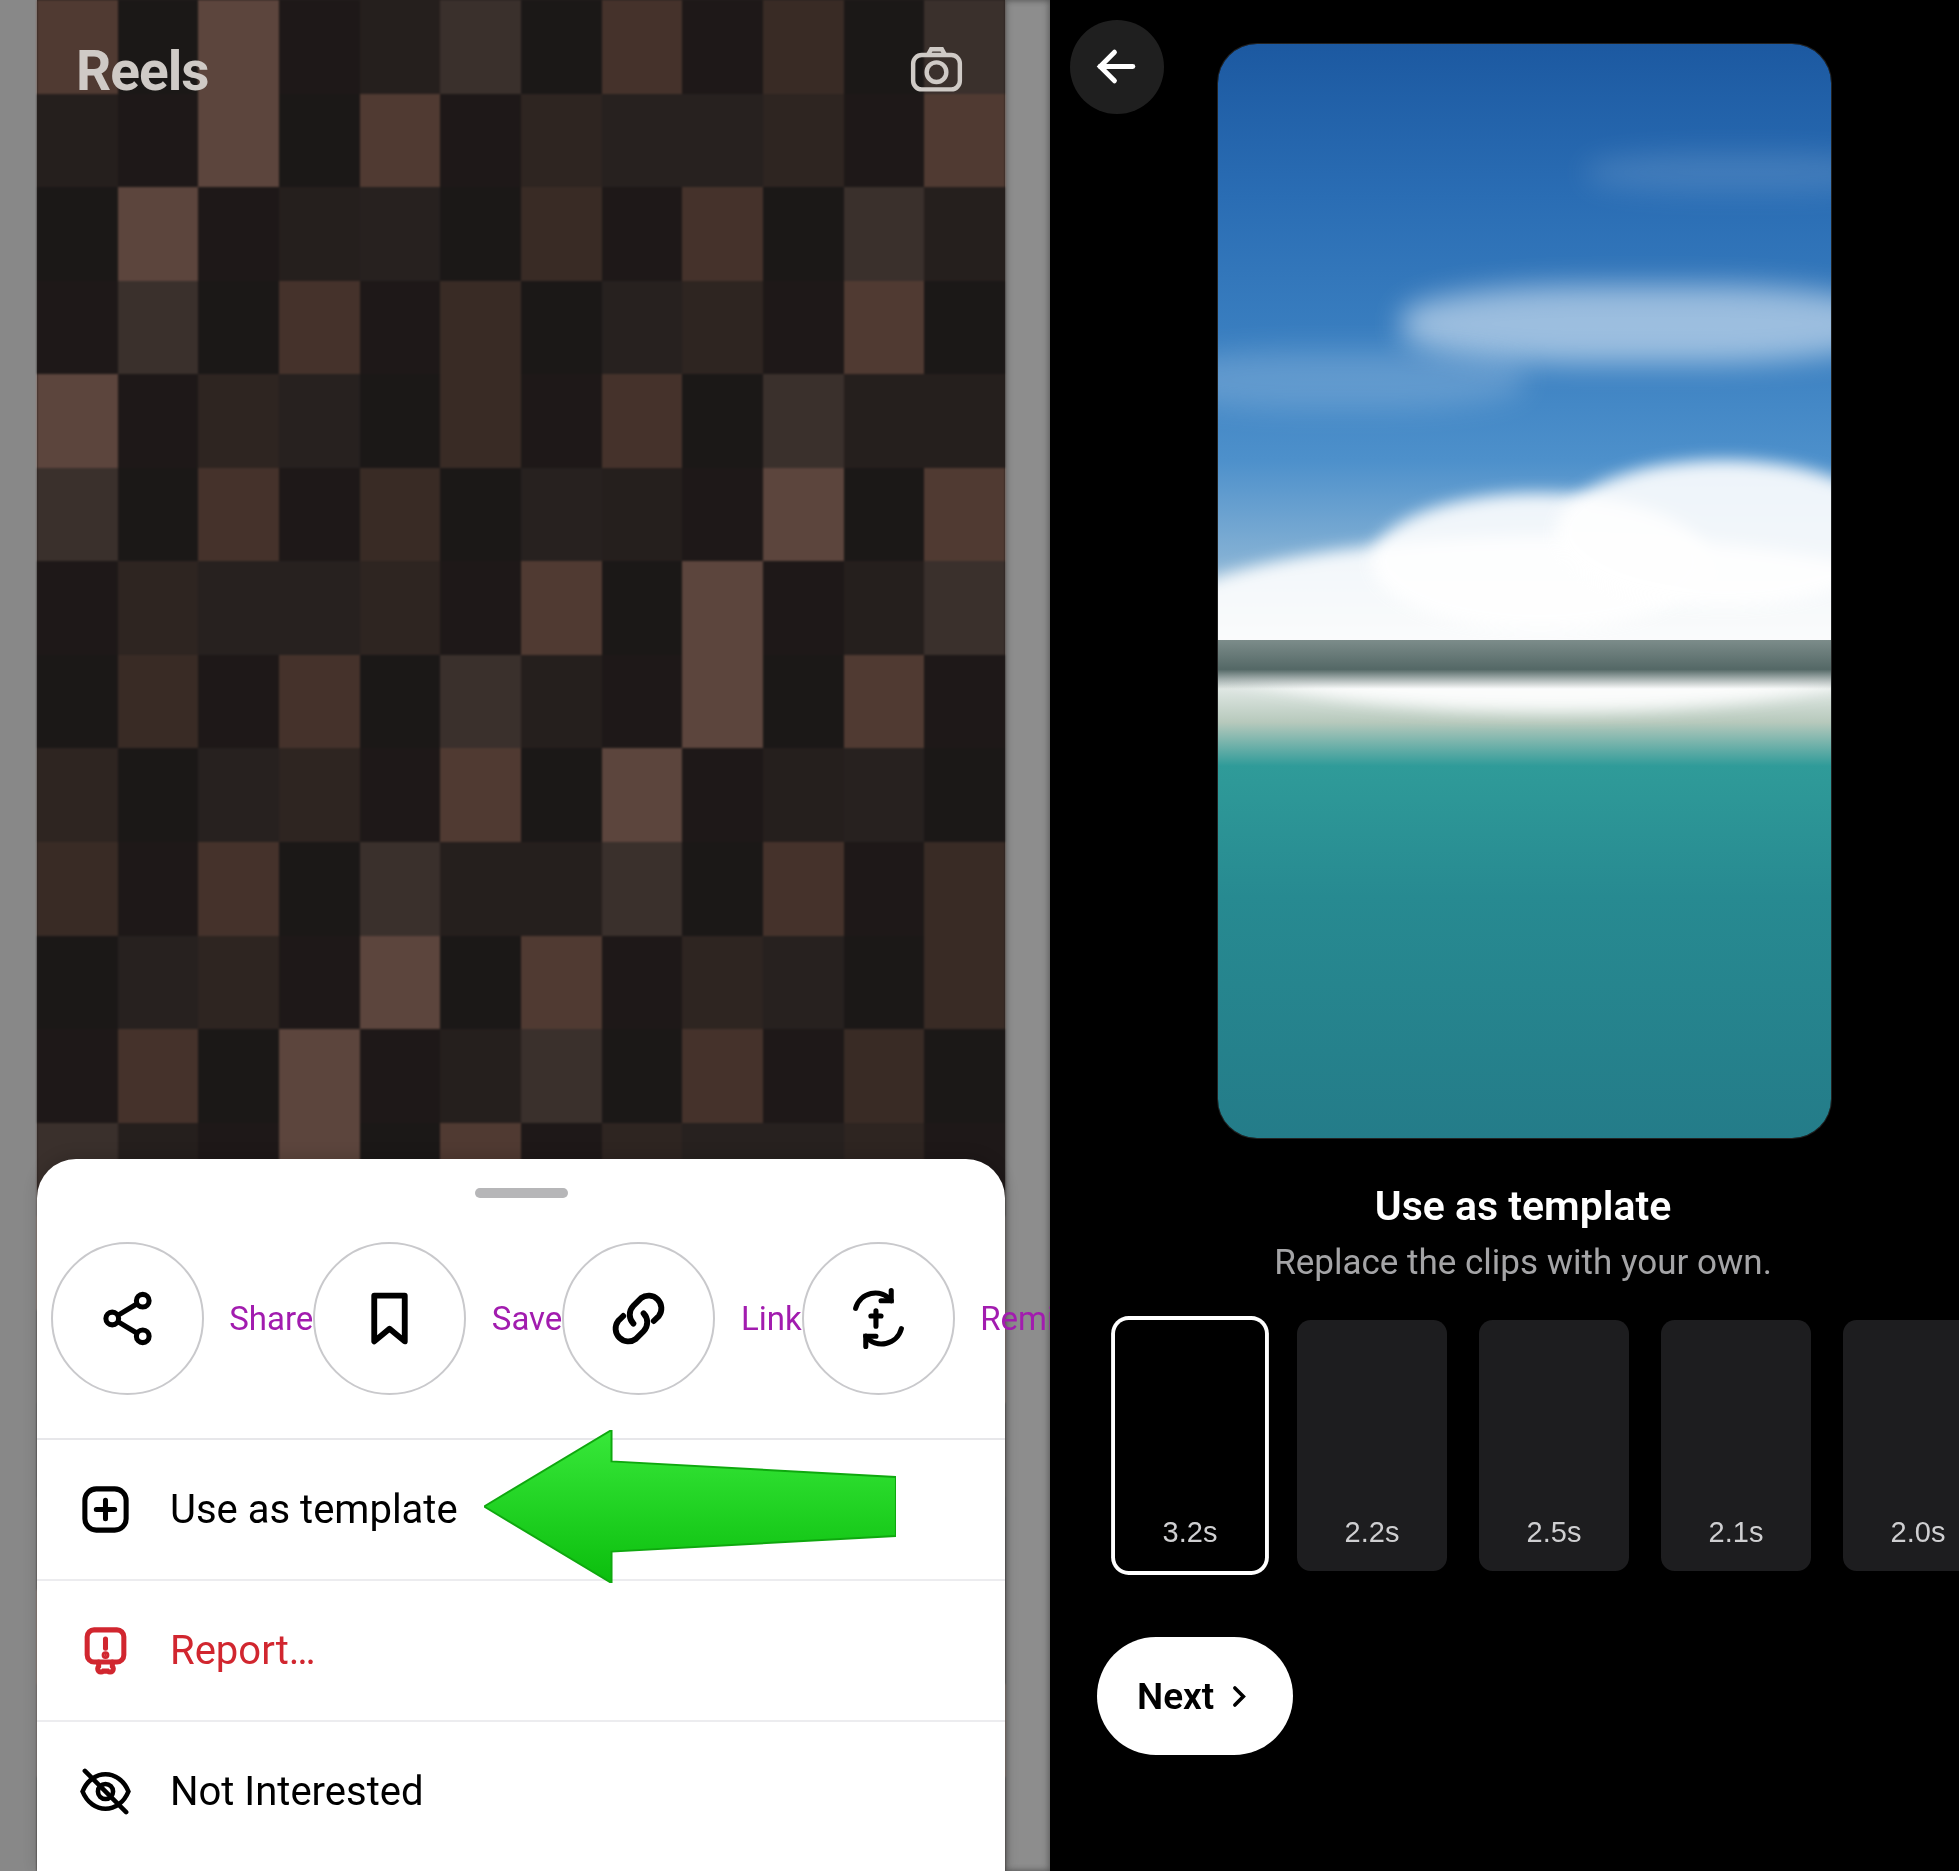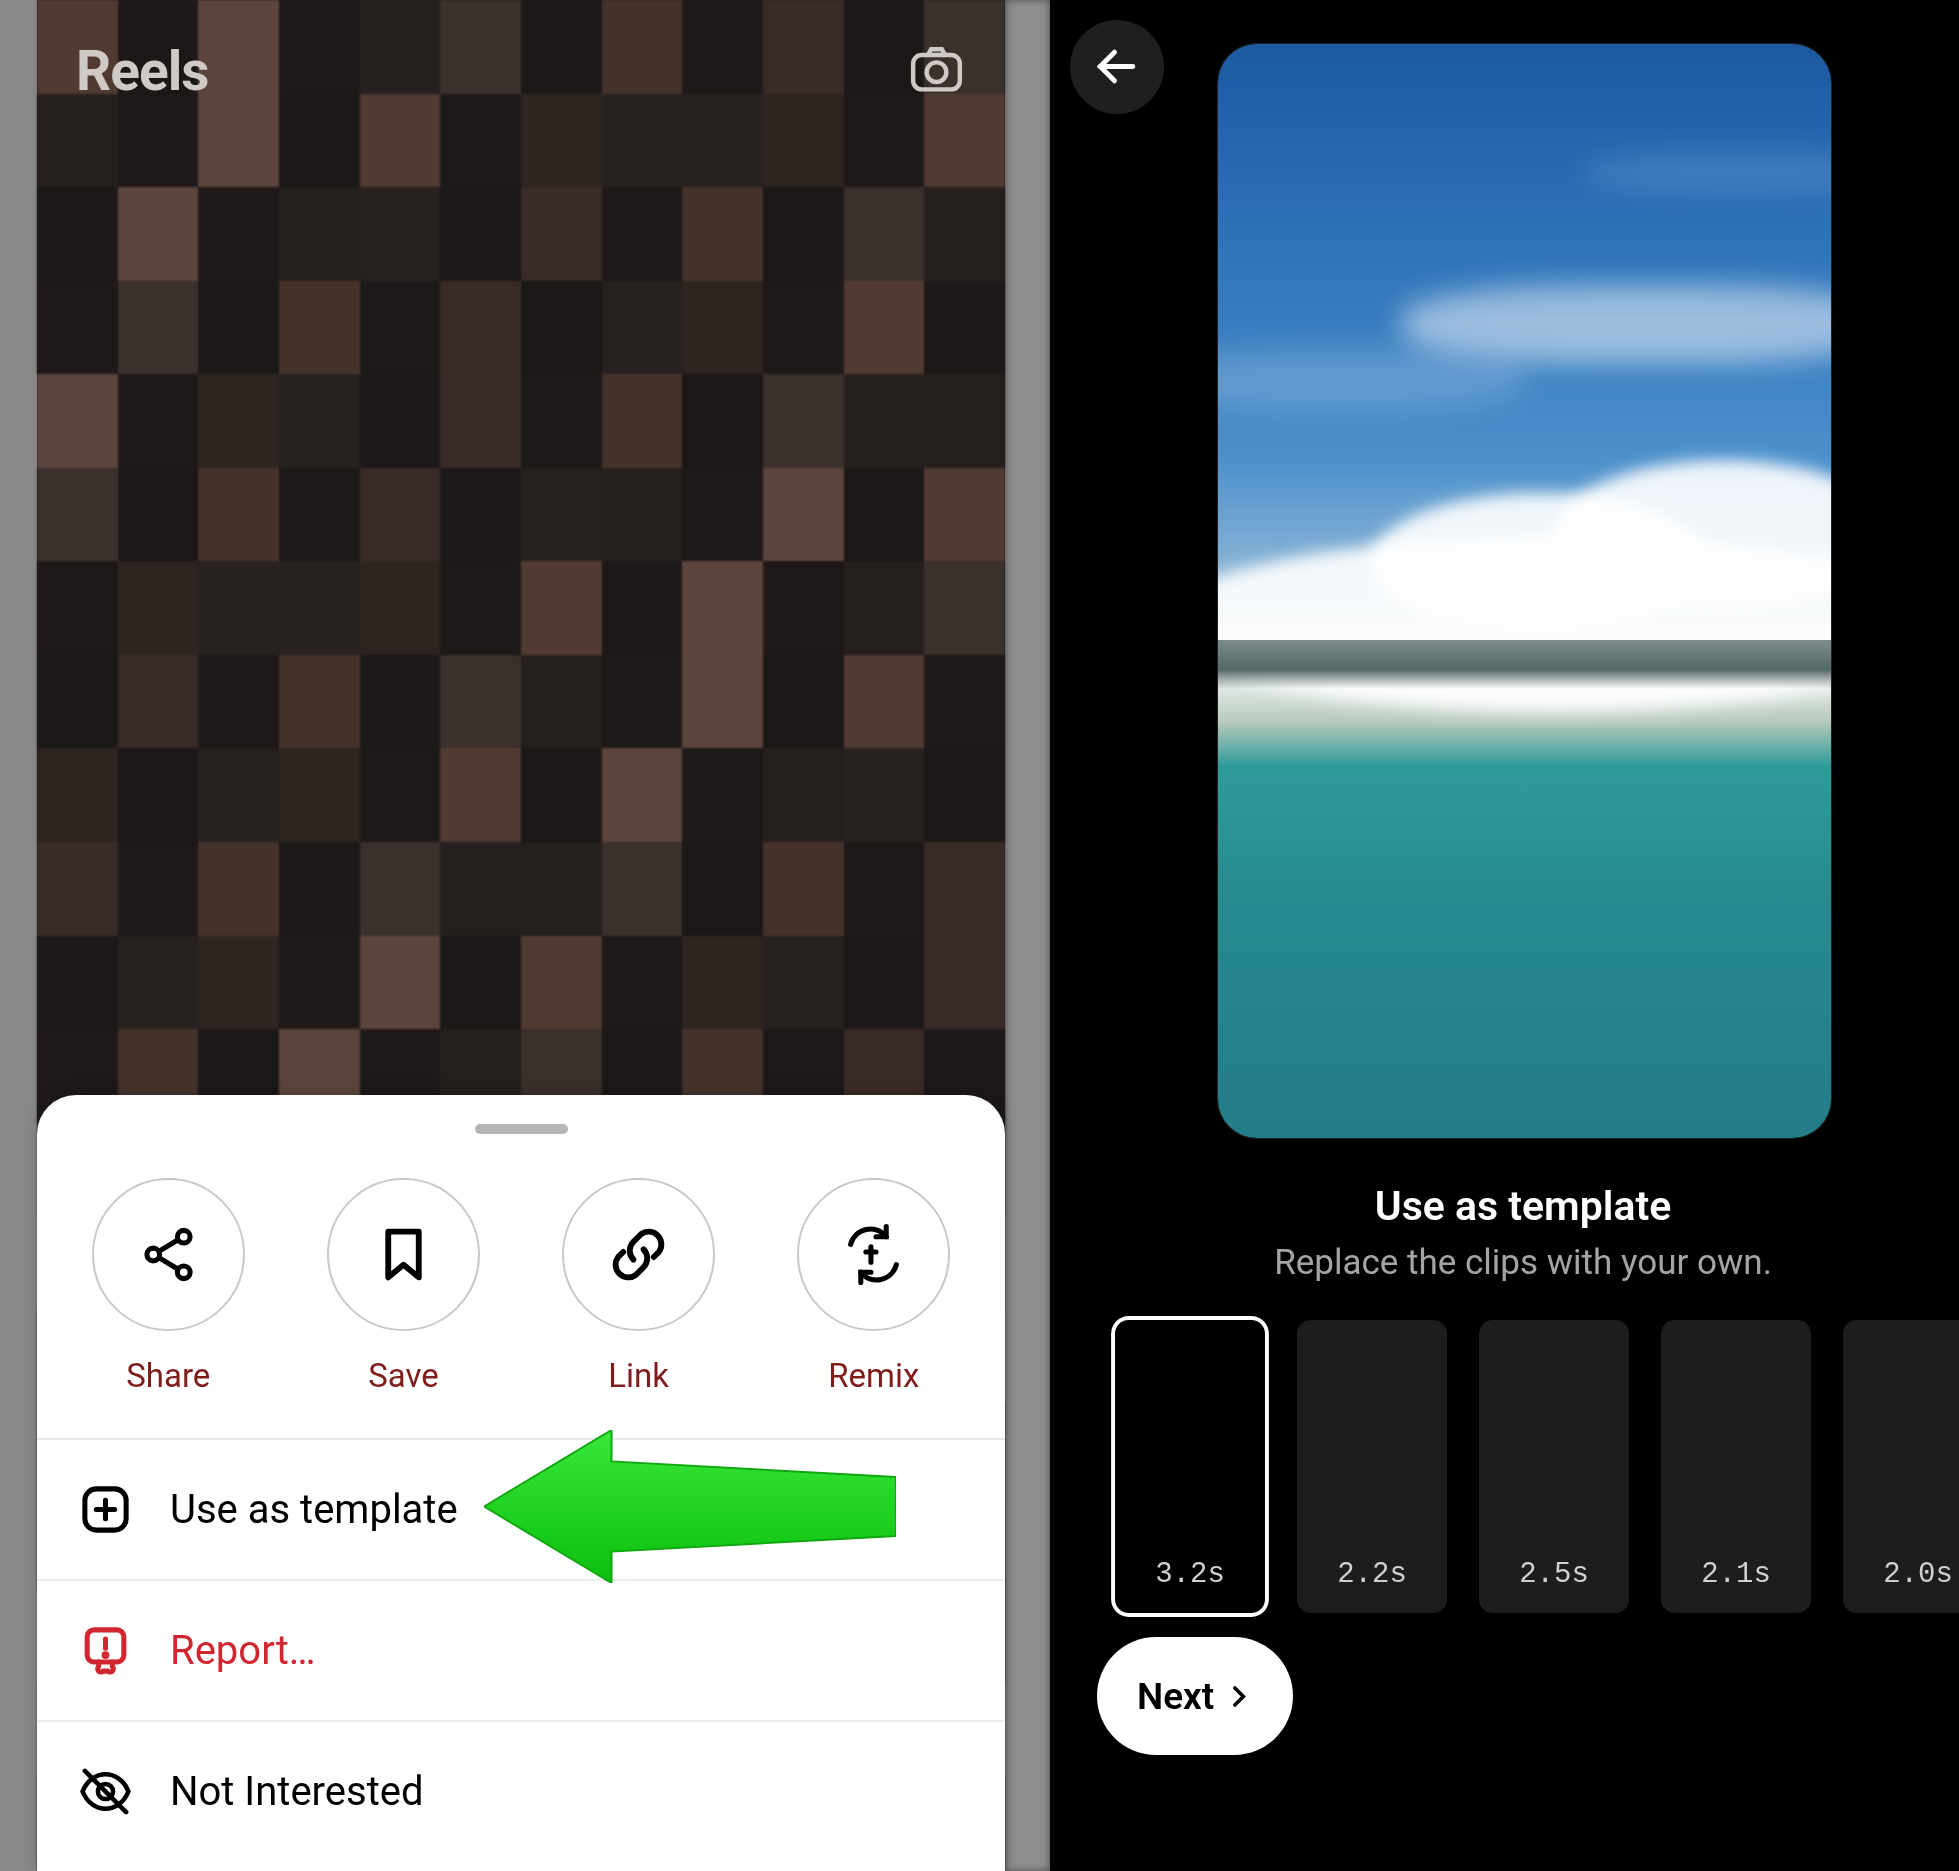--- a/index.html
+++ b/index.html
@@ -66,24 +66,24 @@
     margin:0 auto 44px auto;
   }
   .action-row {
     display:flex;
     justify-content:space-around;
     align-items:flex-start;
     padding:0 13.7px 43px 13.7px;
   }
   .action {
     display:flex;
-    flex-direction:column;
+    flex-direction:row;
     align-items:center;
     gap:25.5px;
-    color:#7f1d1d;
+    color:#a21caf;
     font-size:33px;
     cursor:pointer;
   }
   .action .circle {
     width:149px;
     height:149px;
     border-radius:50%;
     border:2.9px solid #c9c9cc;
     display:flex;
     align-items:center;
@@ -197,30 +197,30 @@
   .clips-row {
     position:absolute;
     top:1320px;
     left:65px;
     right:0;
     display:flex;
     gap:32px;
   }
   .clip {
     width:150px;
-    height:293px;
+    height:251px;
     background:#1d1d1f;
     border-radius:13.7px;
     display:flex;
     align-items:flex-end;
     justify-content:center;
     padding-bottom:21.6px;
     color:#cfcfd1;
     font-size:29px;
-    font-family: Liberation Mono, monospace;
+    font-family: Liberation Sans, sans-serif;
     cursor:pointer;
     box-sizing:border-box;
     flex:none;
   }
   .clip.selected {
     background:#000;
     box-shadow:0 0 0 3.9px #fff;
   }
   .footer-buttons {
     position:absolute;

